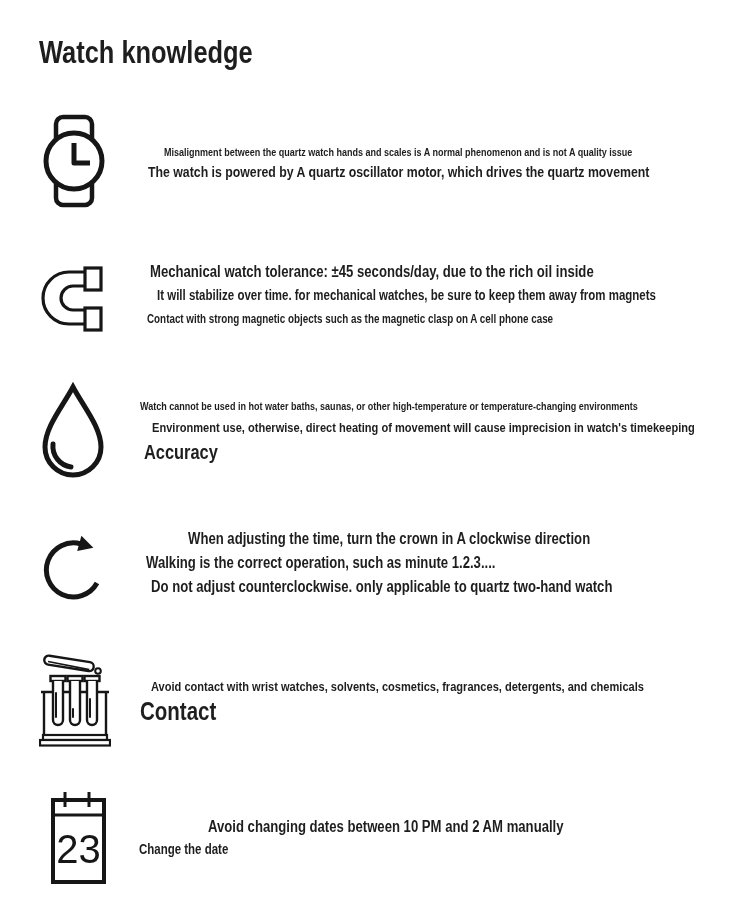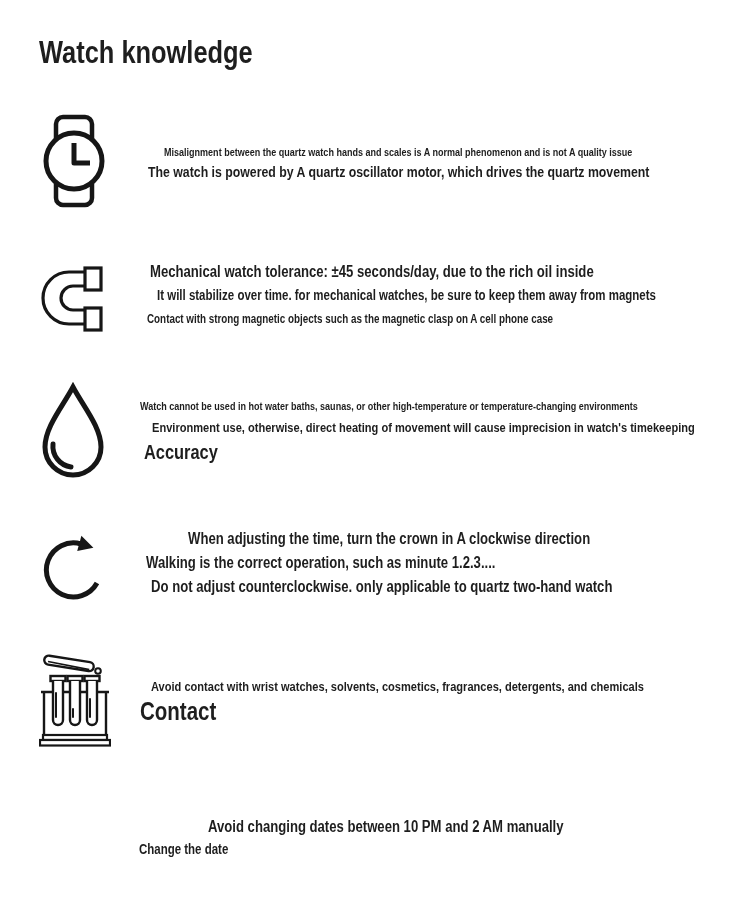--- a/index.html
+++ b/index.html
@@ -99,16 +99,25 @@
       <rect x="45.5" y="29" width="15" height="5" fill="#ffffff" stroke-width="2.4"></rect>
       <path d="M14 34 V73 a5 5 0 0 0 10 0 V34" fill="#ffffff" stroke-width="2.4"></path>
       <path d="M31 34 V73 a5 5 0 0 0 10 0 V34" fill="#ffffff" stroke-width="2.4"></path>
       <path d="M48 34 V73 a5 5 0 0 0 10 0 V34" fill="#ffffff" stroke-width="2.4"></path>
       <path d="M17 46 V70 M34 62 V70 M51 52 V70" fill="none" stroke-width="2" stroke-linecap="round"></path>
     </svg>
   </div>
   <div class="tline s5a">Avoid contact with wrist watches, solvents, cosmetics, fragrances, detergents, and chemicals</div>
   <div class="tline s5b">Contact</div>
 
+  <div class="icon ic-cal">
+    <svg width="66" height="95" viewBox="0 0 66 95" stroke="#161616">
+      <rect x="13" y="11" width="51" height="82" fill="none" stroke-width="4"></rect>
+      <line x1="13" y1="26" x2="64" y2="26" stroke-width="3"></line>
+      <line x1="25" y1="3" x2="25" y2="18" stroke-width="3"></line>
+      <line x1="49" y1="3" x2="49" y2="18" stroke-width="3"></line>
+      <text x="38.5" y="74" font-size="40" text-anchor="middle" fill="#161616" stroke="none" font-family="Liberation Sans, sans-serif">23</text>
+    </svg>
+  </div>
   <div class="tline s6a">Avoid changing dates between 10 PM and 2 AM manually</div>
   <div class="tline s6b">Change the date</div>
 
 </div>
 
 </body></html>

